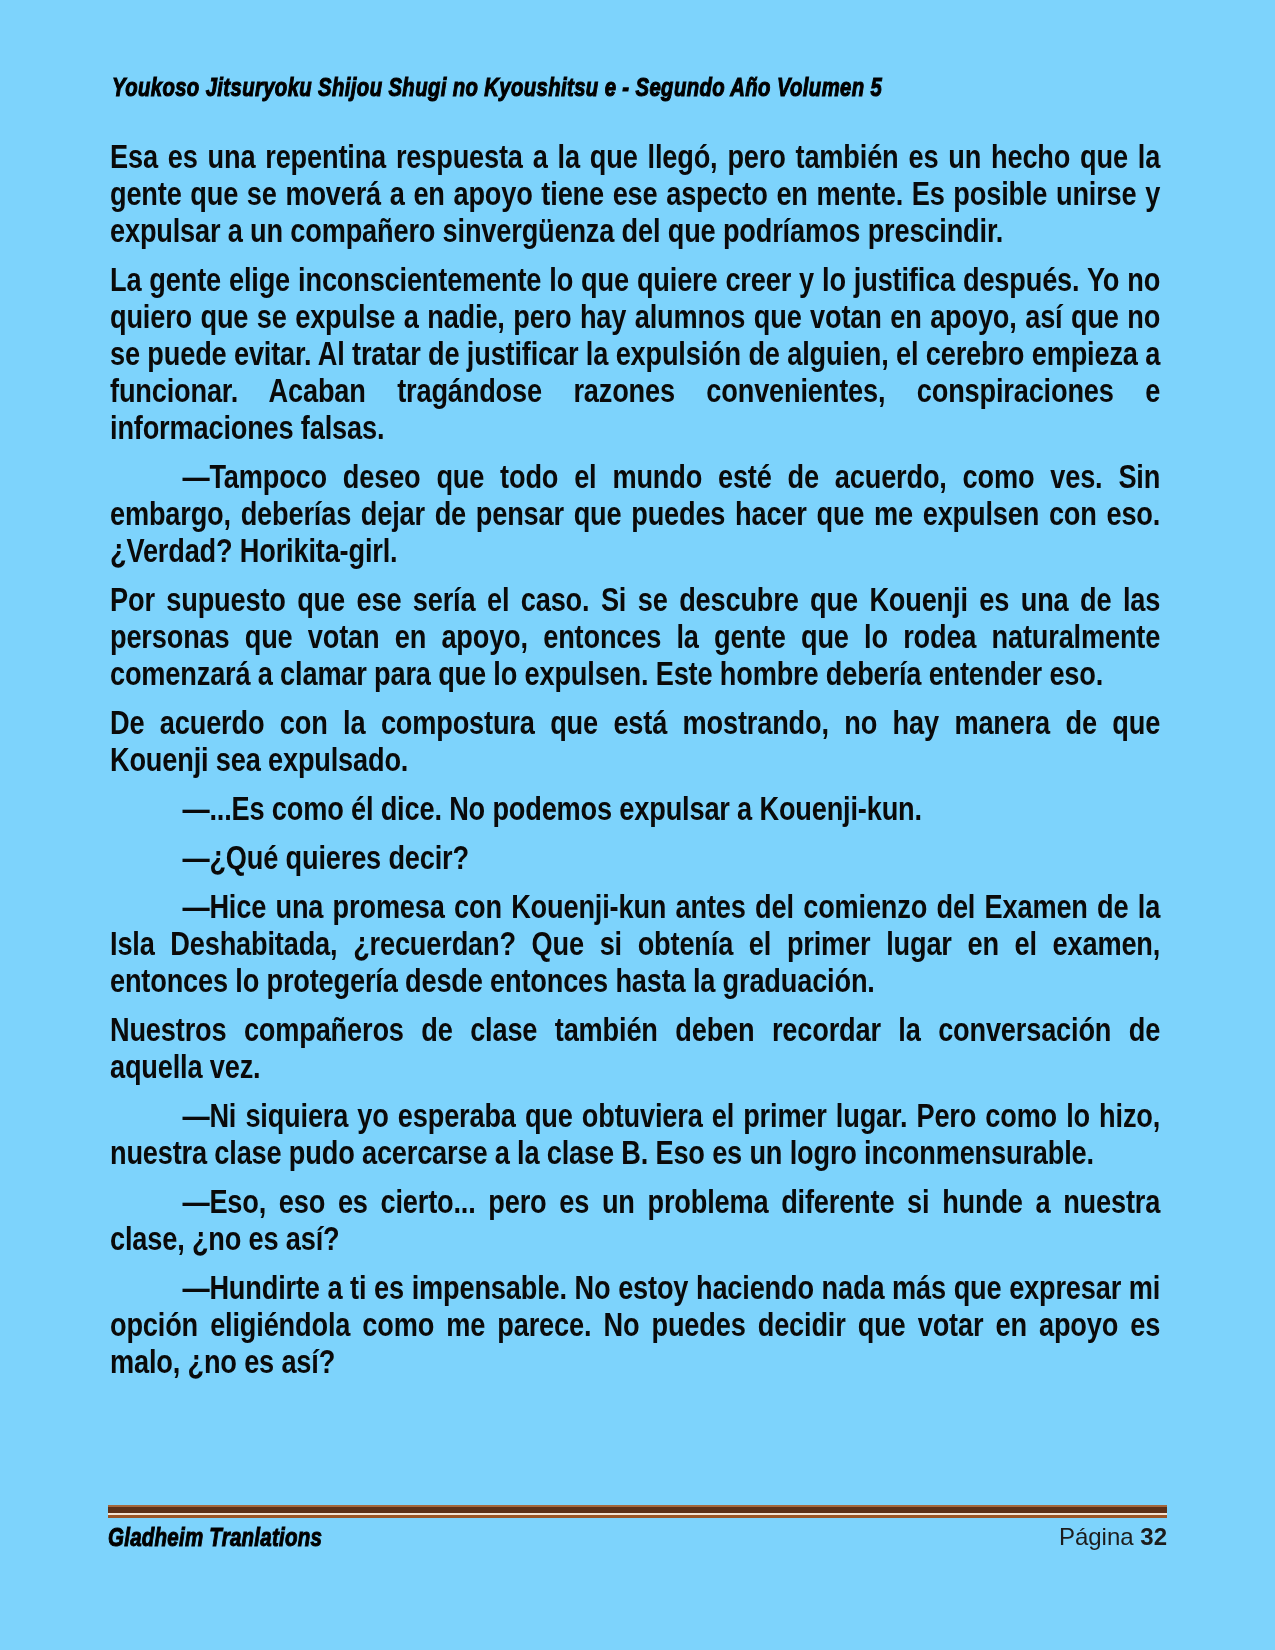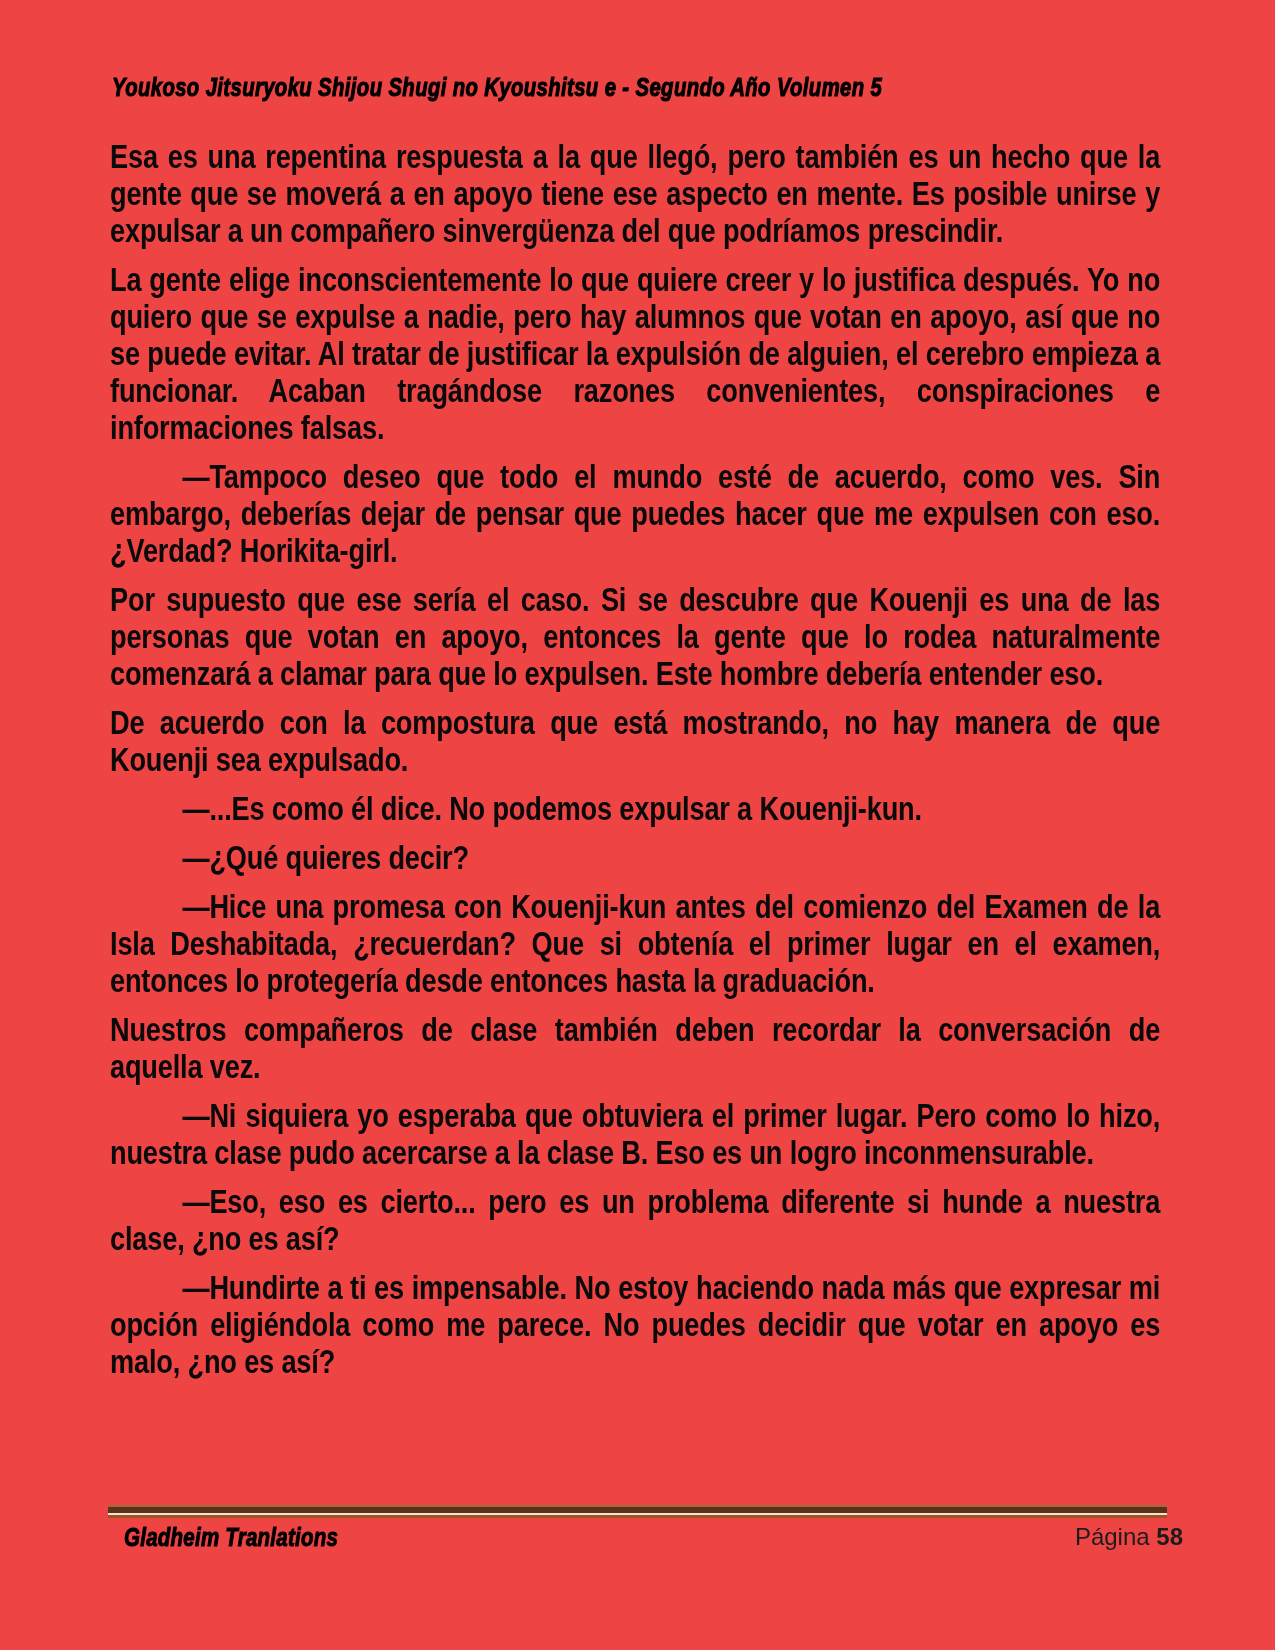--- a/index.html
+++ b/index.html
@@ -5,21 +5,21 @@
   html, body {
     margin: 0;
     padding: 0;
     background: #ffffff;
     font-family: "Liberation Sans", sans-serif;
   }
   .page {
     position: relative;
     width: 1275px;
     height: 1650px;
-    background: #ef4444;
+    background: #7dd3fc;
     overflow: hidden;
     color: #000;
   }
 
   
   .header {
     position: absolute;
     left: 112px;
     top: 72px;
     width: 1060px;
@@ -73,21 +73,21 @@
     width: 1059px;
   }
   .footer-rule .stripe { width: 100%; }
   .stripe-edge { height: 2px; }
   .stripe-thick { height: 6px; }
   .stripe-gap { height: 2px; }
   .stripe-thin { height: 3px; }
 
   .footer-row {
     position: absolute;
-    left: 124px;
+    left: 108px;
     top: 1522px;
     width: 1059px;
     display: flex;
     justify-content: space-between;
     align-items: center;
   }
   .footer-translator {
     display: inline-block;
     white-space: nowrap;
     font-size: 25px;
@@ -138,16 +138,16 @@
 
   <div class="footer-rule">
     <div class="stripe stripe-edge" style="background: rgb(165, 103, 60);"></div>
     <div class="stripe stripe-thick" style="background: rgb(93, 49, 24);"></div>
     <div class="stripe stripe-gap" style="background: rgb(243, 228, 212);"></div>
     <div class="stripe stripe-thin" style="background: rgb(155, 85, 38);"></div>
   </div>
 
   <div class="footer-row">
     <span class="footer-translator">Gladheim Tranlations</span>
-    <span class="footer-page"><span>Página</span>&nbsp;<span class="page-num">58</span></span>
+    <span class="footer-page"><span>Página</span>&nbsp;<span class="page-num">32</span></span>
   </div>
 
 </div>
 
 </body></html>

